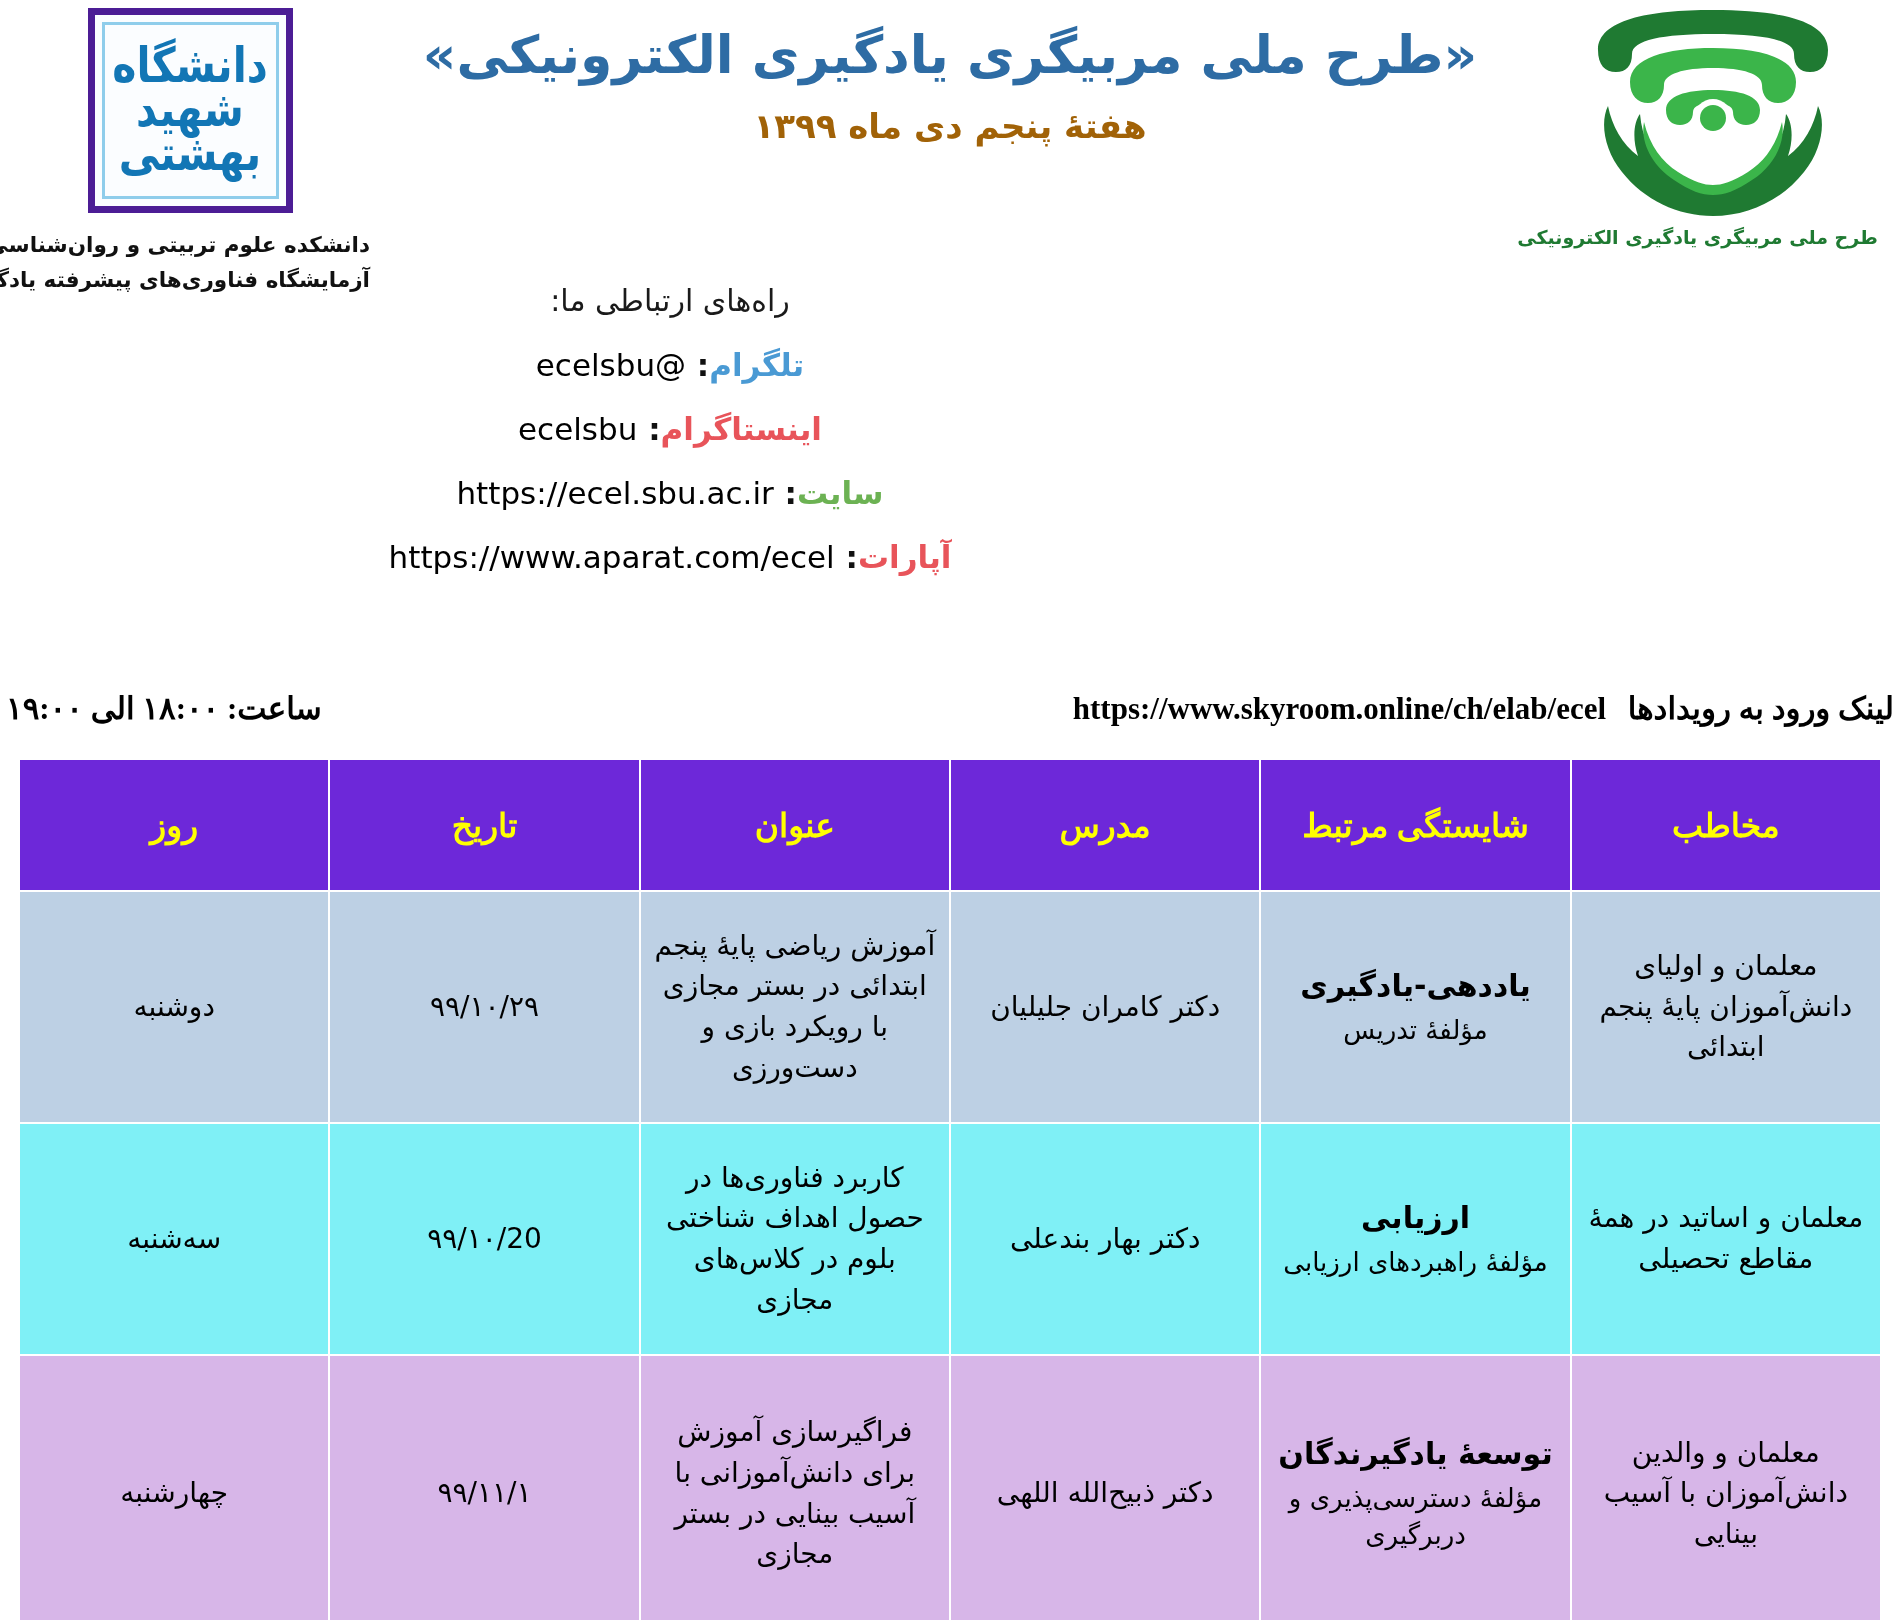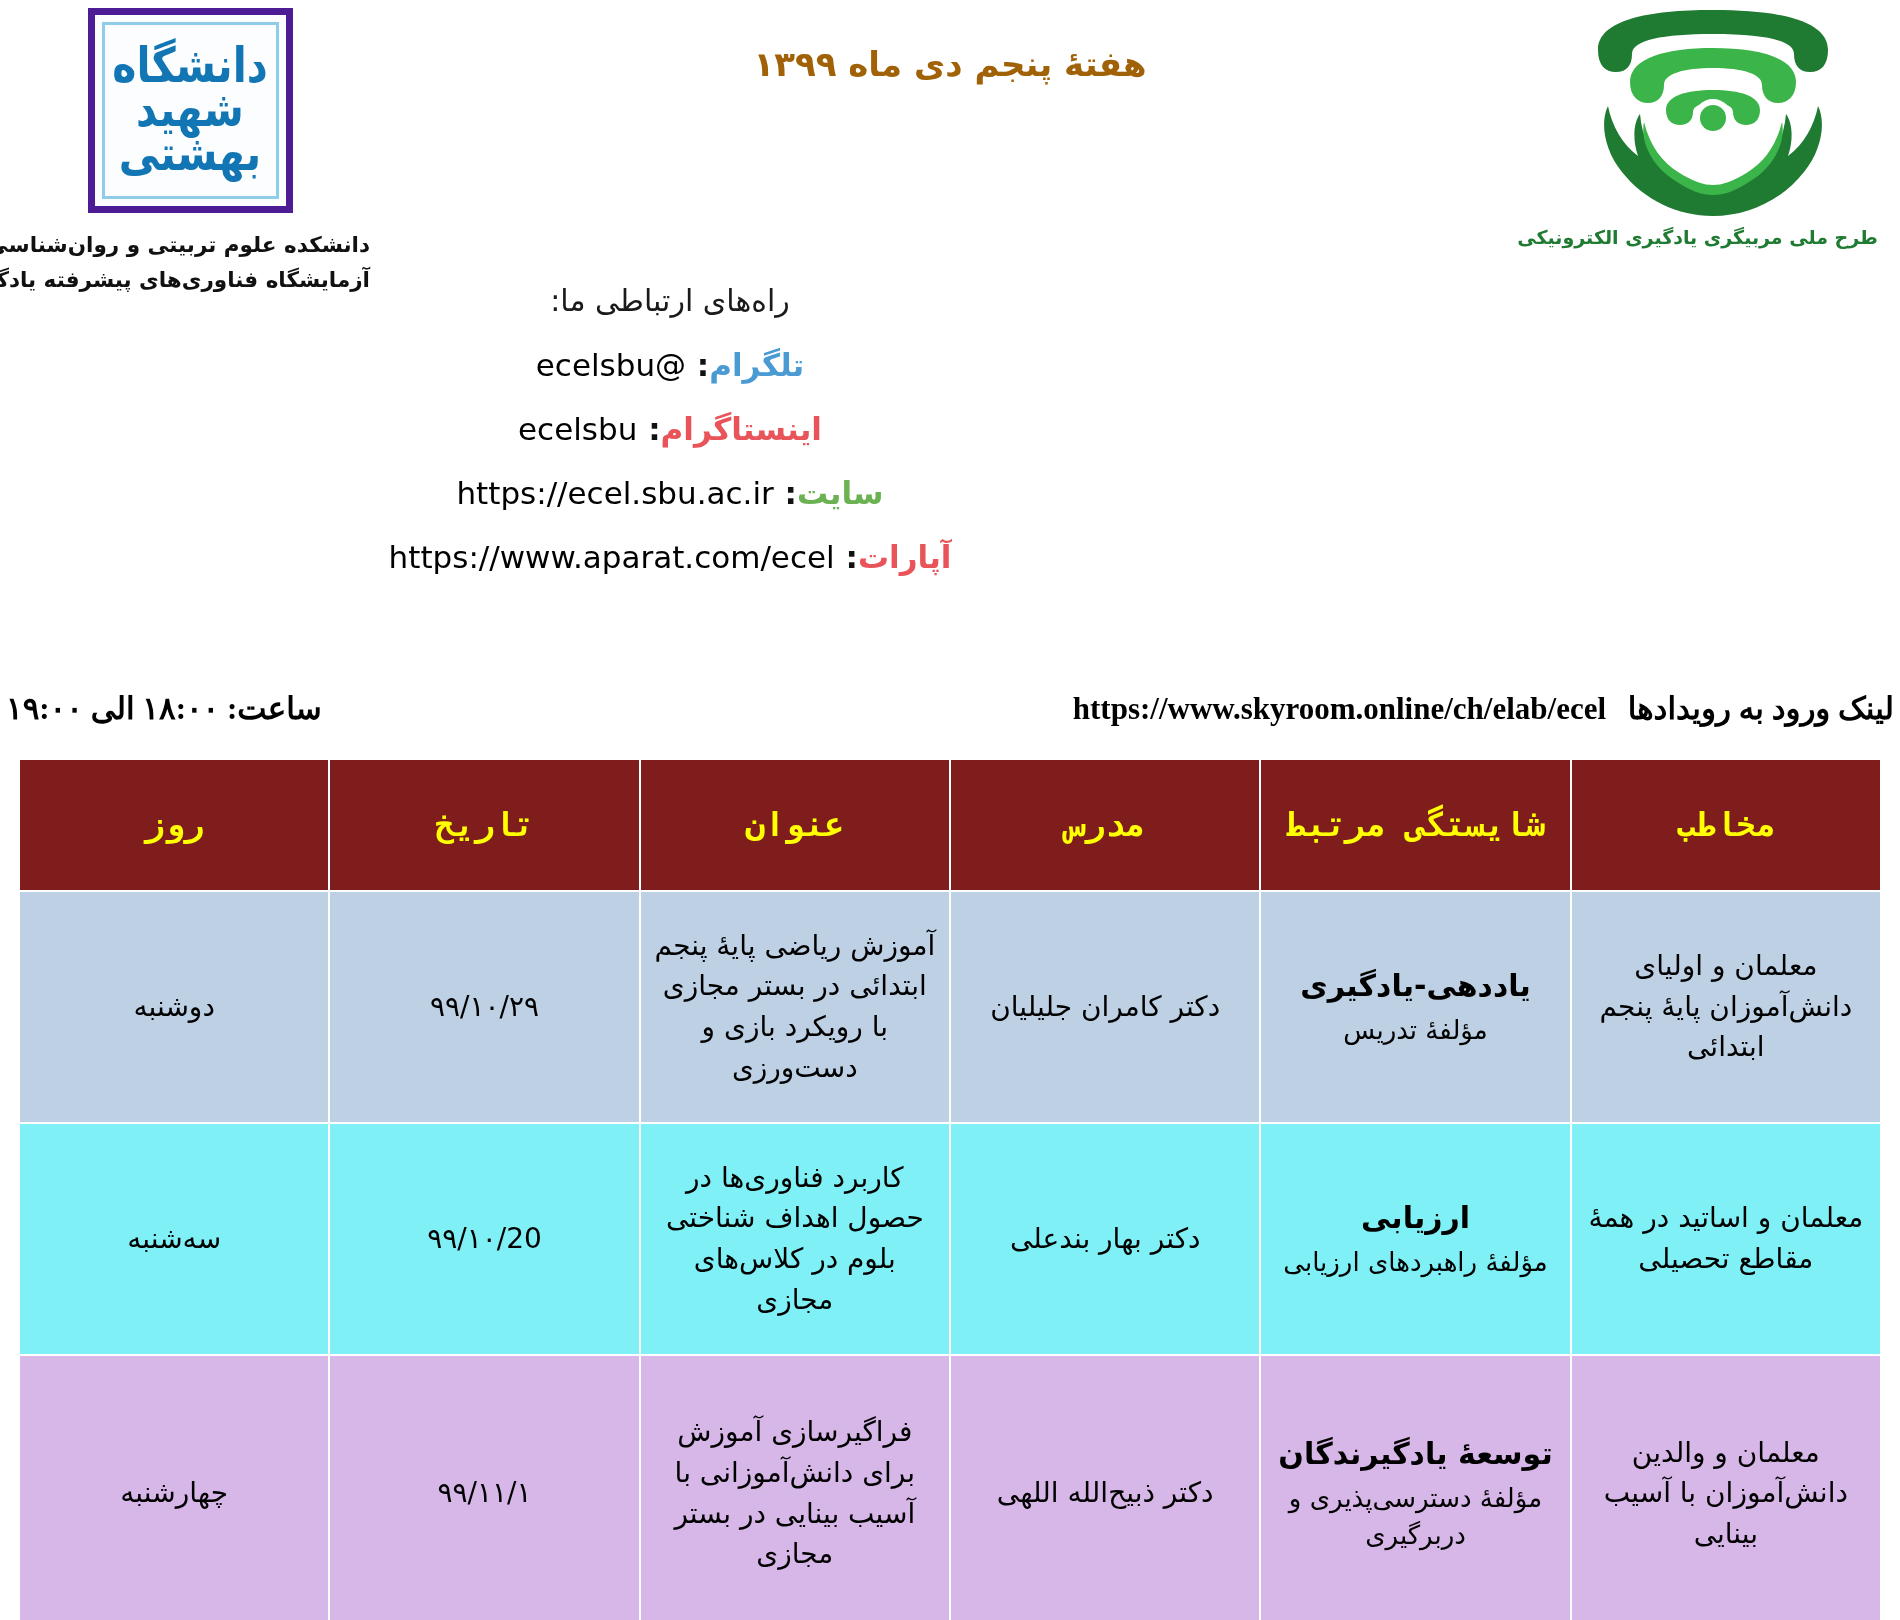--- a/index.html
+++ b/index.html
@@ -184,29 +184,29 @@
     left: 18px;
     width: 1864px;
   }
   table.sched {
     border-collapse: collapse;
     width: 100%;
     direction: rtl;
     table-layout: fixed;
   }
   table.sched th {
-    background: #7f1d1d;
+    background: #6d28d9;
     color: #ffff00;
     font-size: 33px;
     font-weight: bold;
     height: 128px;
     vertical-align: middle;
     text-align: center;
     border: 2px solid #ffffff;
-    font-family: Liberation Mono, monospace;
+    font-family: Liberation Serif, serif;
   }
   table.sched td {
     border: 2px solid #ffffff;
     text-align: center;
     vertical-align: middle;
     font-size: 28px;
     color: #000;
     padding: 10px 12px;
     line-height: 1.45;
     font-family: "DejaVu Sans", "Liberation Sans", sans-serif;
@@ -240,20 +240,21 @@
         </div>
       </div>
     </div>
     <div class="uni-caption">
       <div>دانشکده علوم تربیتی و روان‌شناسی</div>
       <div>آزمایشگاه فناوری‌های پیشرفته یادگیری</div>
     </div>
   </div>
 
   <div class="title-block">
+    <div class="main-title">«طرح ملی مربیگری یادگیری الکترونیکی»</div>
     <div class="sub-title">هفتهٔ پنجم دی ماه ۱۳۹۹</div>
   </div>
 
   <div class="ecel-block">
     <div class="ecel-mark">
       <svg viewBox="0 0 270 210" width="270" height="210" aria-hidden="true">
 
         <path d="M20 40 C20 10 70 0 135 0 C200 0 250 10 250 40
                  C250 55 243 62 232 62 C222 62 216 56 216 44
                  C216 30 185 24 135 24 C85 24 54 30 54 44

